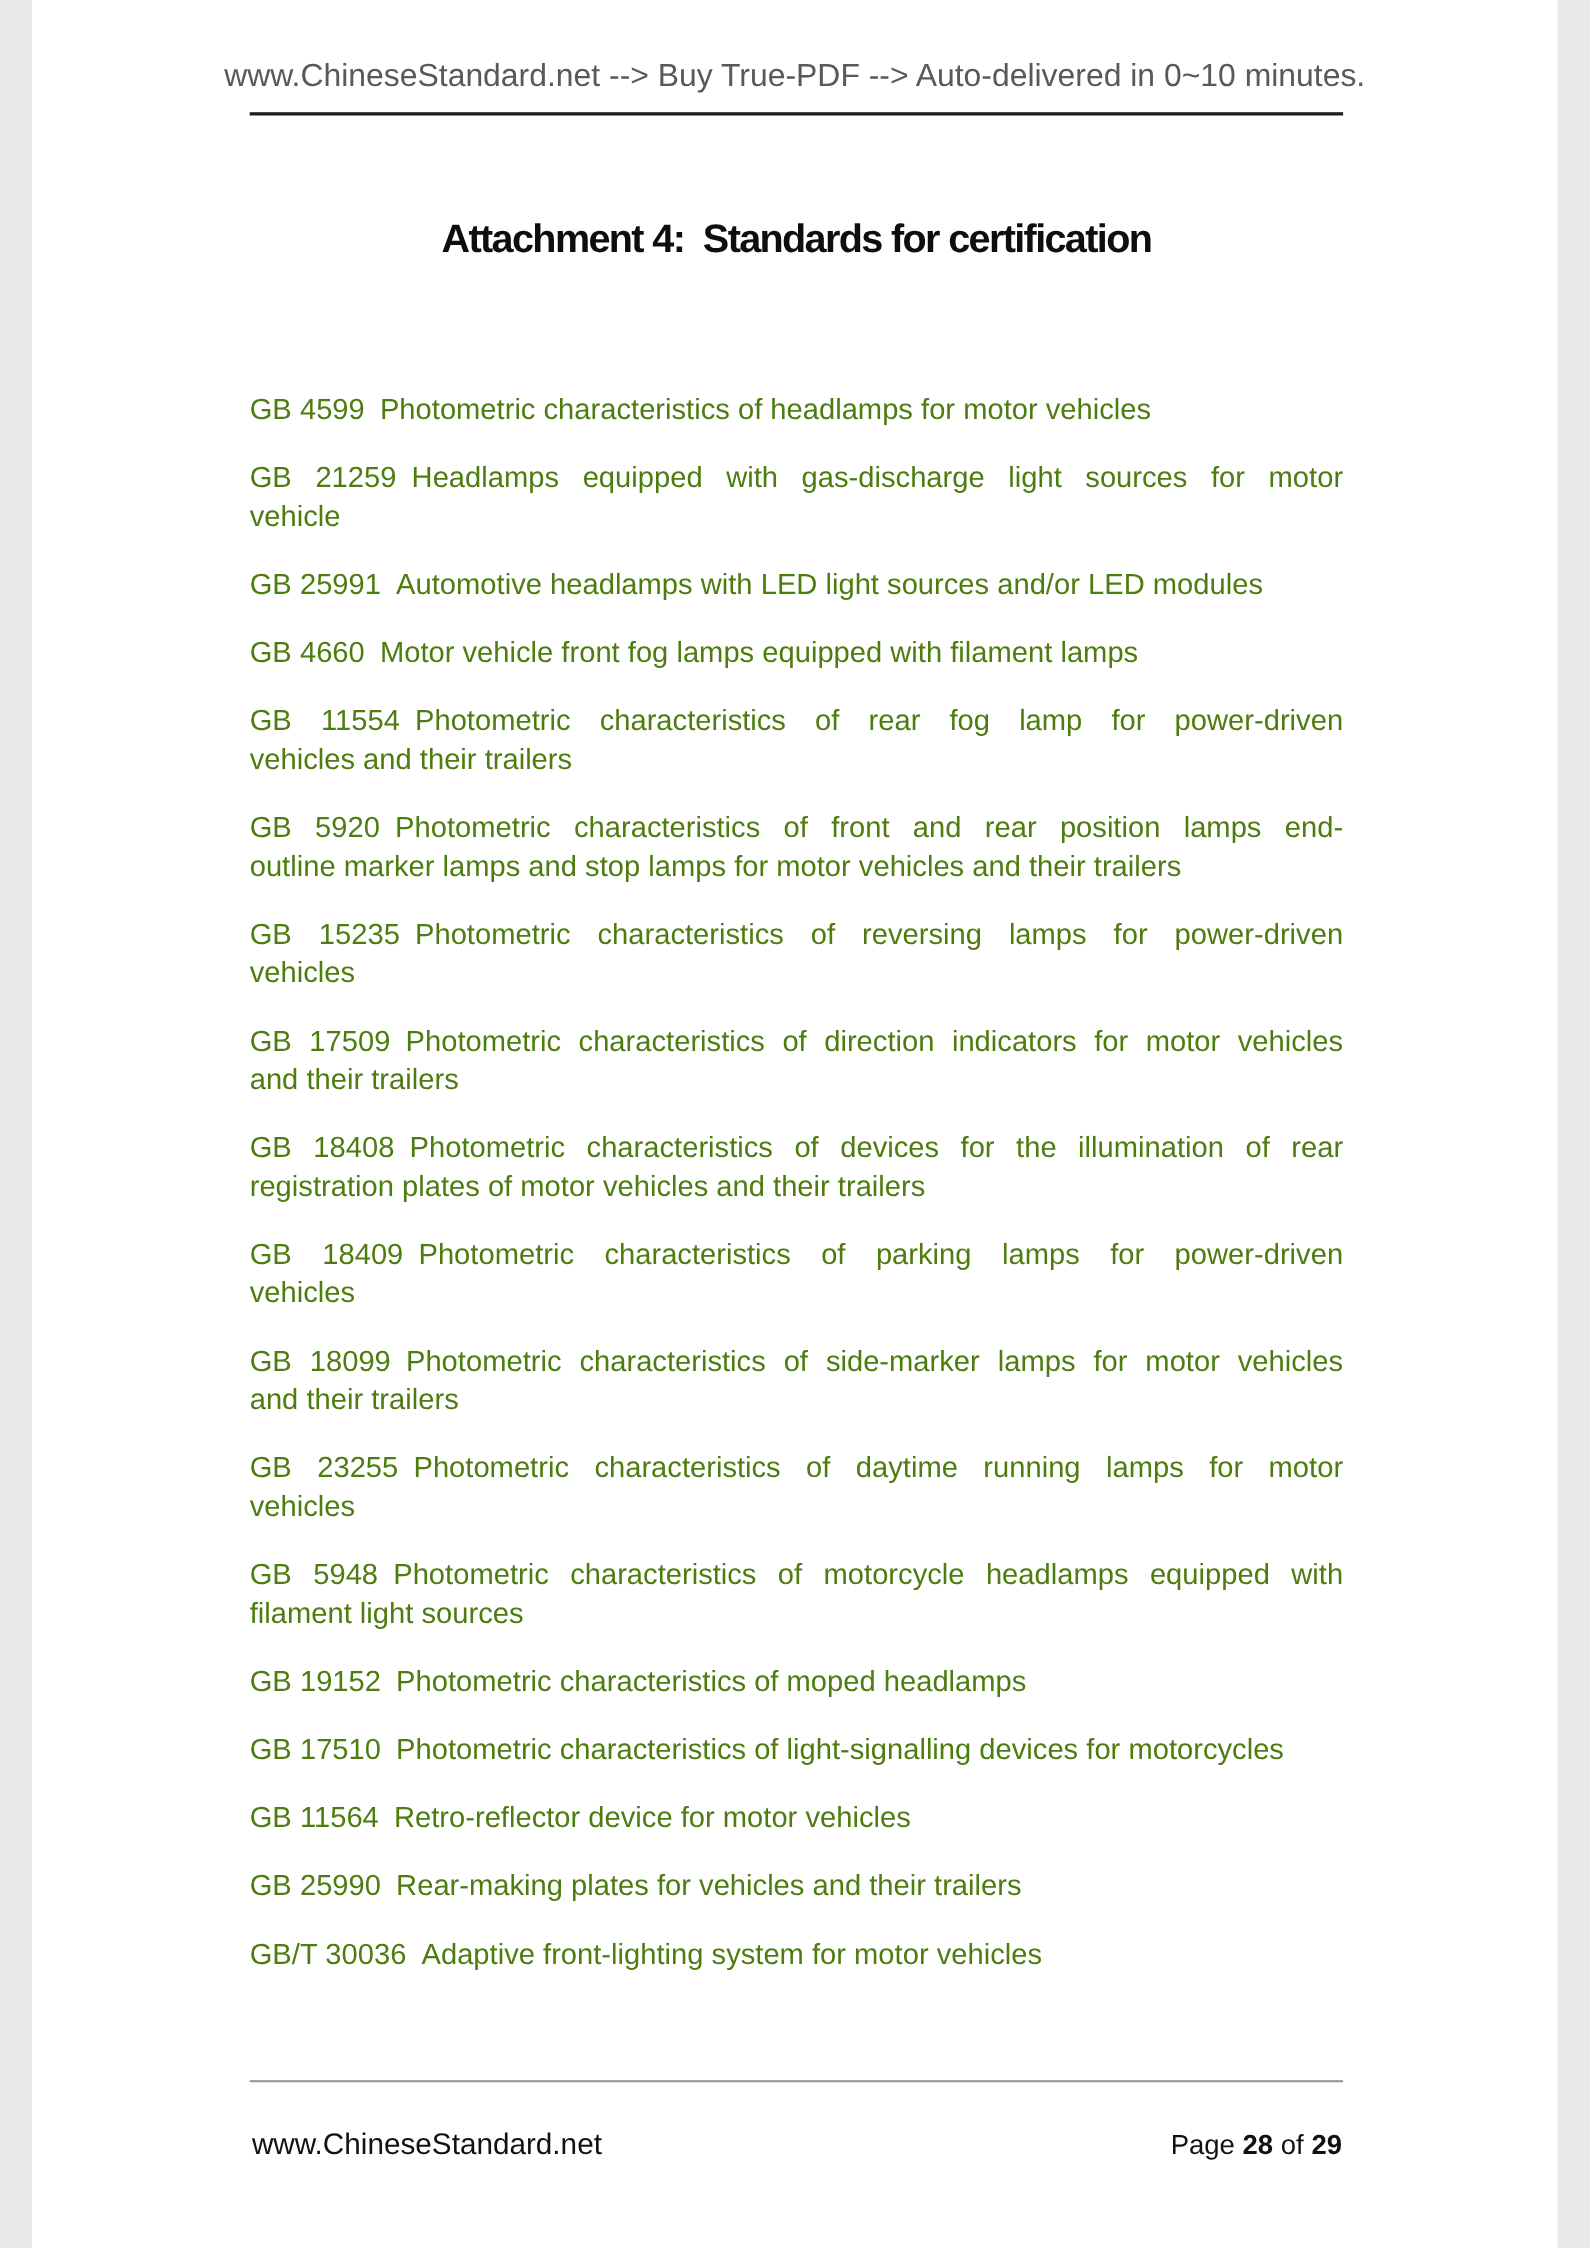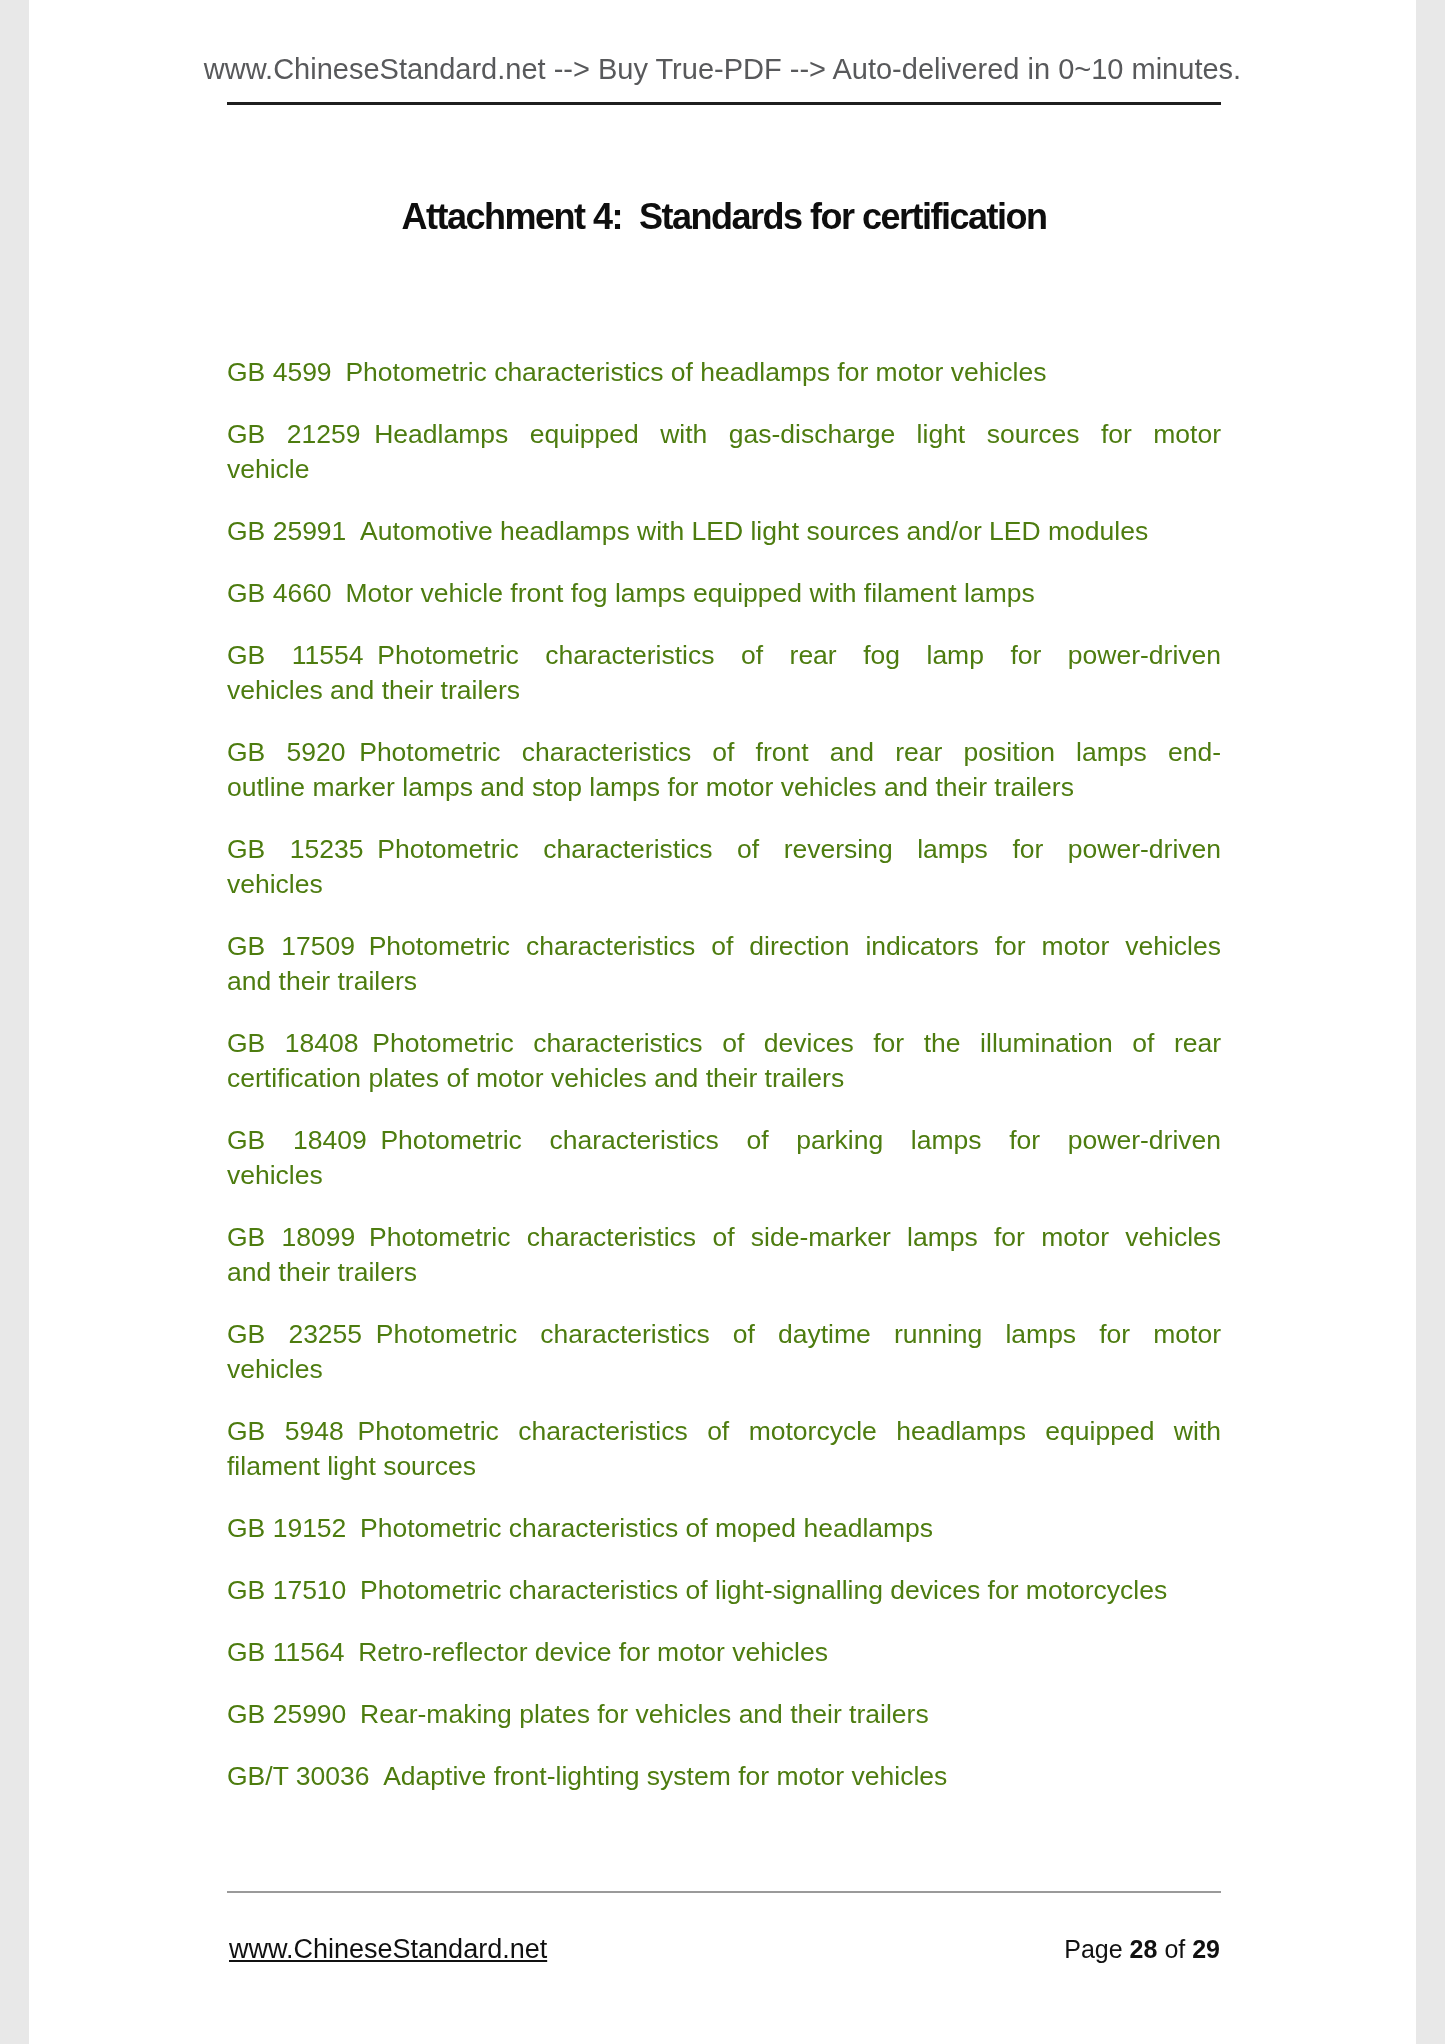--- a/index.html
+++ b/index.html
@@ -70,21 +70,20 @@
     left: 200px;
     right: 196px;
     top: 1934px;
     display: flex;
     justify-content: space-between;
     align-items: baseline;
   }
   .site {
     font-size: 27px;
     color: #111111;
-    text-decoration: underline;
     cursor: pointer;
   }
   .page-num { font-size: 25px; color: #111111; }
   .page-num b { font-weight: bold; }
 </style>
 </head>
 <body>
 
 <div class="page">
 
@@ -120,21 +119,21 @@
       <div class="item">
         <div class="line full"><span class="code">GB 15235</span>Photometric characteristics of reversing lamps for power-driven</div>
         <div class="line">vehicles</div>
       </div>
       <div class="item">
         <div class="line full"><span class="code">GB 17509</span>Photometric characteristics of direction indicators for motor vehicles</div>
         <div class="line">and their trailers</div>
       </div>
       <div class="item">
         <div class="line full"><span class="code">GB 18408</span>Photometric characteristics of devices for the illumination of rear</div>
-        <div class="line">certification plates of motor vehicles and their trailers</div>
+        <div class="line">registration plates of motor vehicles and their trailers</div>
       </div>
       <div class="item">
         <div class="line full"><span class="code">GB 18409</span>Photometric characteristics of parking lamps for power-driven</div>
         <div class="line">vehicles</div>
       </div>
       <div class="item">
         <div class="line full"><span class="code">GB 18099</span>Photometric characteristics of side-marker lamps for motor vehicles</div>
         <div class="line">and their trailers</div>
       </div>
       <div class="item">

